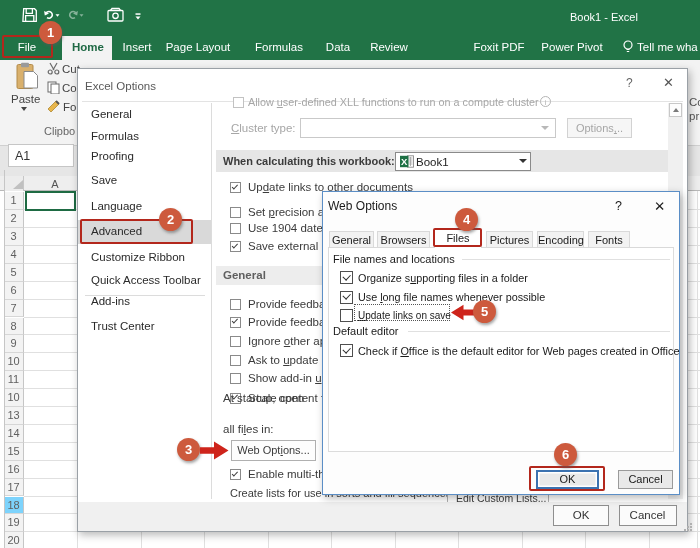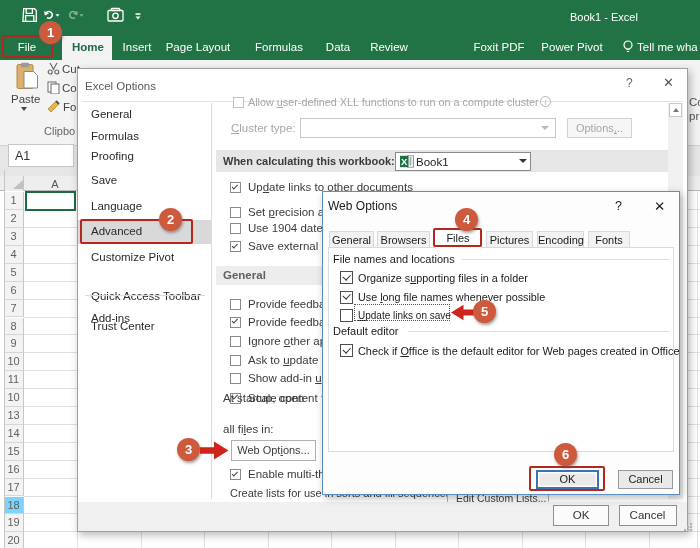--- a/index.html
+++ b/index.html
@@ -171,23 +171,23 @@
   <div class="txt" style="left:85px;top:80px;color:#595959;font-size:11.5px;z-index:11;">Excel Options</div>
   <div class="txt" style="left:626px;top:76px;color:#666;font-size:12px;z-index:11;">?</div>
   <div class="txt" style="left:663px;top:75px;color:#555;font-size:13px;z-index:11;">✕</div>
   <div class="abs" style="left:82px;top:101px;width:601px;height:1px;background:#e3e3e3;z-index:11;"></div>
   <div id="sidebar" style="z-index:11;">
       <div class="txt" style="left:91px;top:108px;color:#2a2a2a;font-size:11.5px;z-index:11;">General</div>
       <div class="txt" style="left:91px;top:130px;color:#2a2a2a;font-size:11.5px;z-index:11;">Formulas</div>
       <div class="txt" style="left:91px;top:150px;color:#2a2a2a;font-size:11.5px;z-index:11;">Proofing</div>
       <div class="txt" style="left:91px;top:174px;color:#2a2a2a;font-size:11.5px;z-index:11;">Save</div>
       <div class="txt" style="left:91px;top:199.5px;color:#2a2a2a;font-size:11.5px;z-index:11;">Language</div>
-      <div class="txt" style="left:91px;top:251px;color:#2a2a2a;font-size:11.5px;z-index:11;">Customize Pivot</div>
-      <div class="txt" style="left:91px;top:290px;color:#2a2a2a;font-size:11.5px;z-index:11;">Quick Access Toolbar</div>
-      <div class="txt" style="left:91px;top:312px;color:#2a2a2a;font-size:11.5px;z-index:11;">Add-ins</div>
+      <div class="txt" style="left:91px;top:251px;color:#2a2a2a;font-size:11.5px;z-index:11;">Customize Ribbon</div>
+      <div class="txt" style="left:91px;top:274px;color:#2a2a2a;font-size:11.5px;z-index:11;">Quick Access Toolbar</div>
+      <div class="txt" style="left:91px;top:295px;color:#2a2a2a;font-size:11.5px;z-index:11;">Add-ins</div>
       <div class="txt" style="left:91px;top:320px;color:#2a2a2a;font-size:11.5px;z-index:11;">Trust Center</div>
       <div class="abs" style="left:85px;top:295px;width:120px;height:1px;background:#dcdcdc;z-index:11;"></div>
     </div>
   <div class="abs" style="left:211px;top:103px;width:1px;height:396px;background:#dcdcdc;z-index:11;"></div>
   <div class="abs" style="left:78px;top:219.5px;width:133px;height:24.5px;background:#d9d9d9;z-index:11;"></div>
   <div class="txt" style="left:91px;top:225px;color:#2a2a2a;font-size:11.5px;z-index:12;">Advanced</div>
   <div id="optcontent" style="z-index:11;">
       <div class="abs" style="left:668px;top:103px;width:15px;height:396px;background:#f0f0f0;z-index:11;"></div>
       <div class="abs" style="left:669px;top:103px;width:13px;height:14px;background:#fdfdfd;border:1px solid #c8c8c8;z-index:11;"></div>
       <div class="abs" style="left:672.5px;top:108px;width:0;height:0;border-left:3.5px solid transparent;border-right:3.5px solid transparent;border-bottom:4px solid #7a7a7a;z-index:11;"></div>

